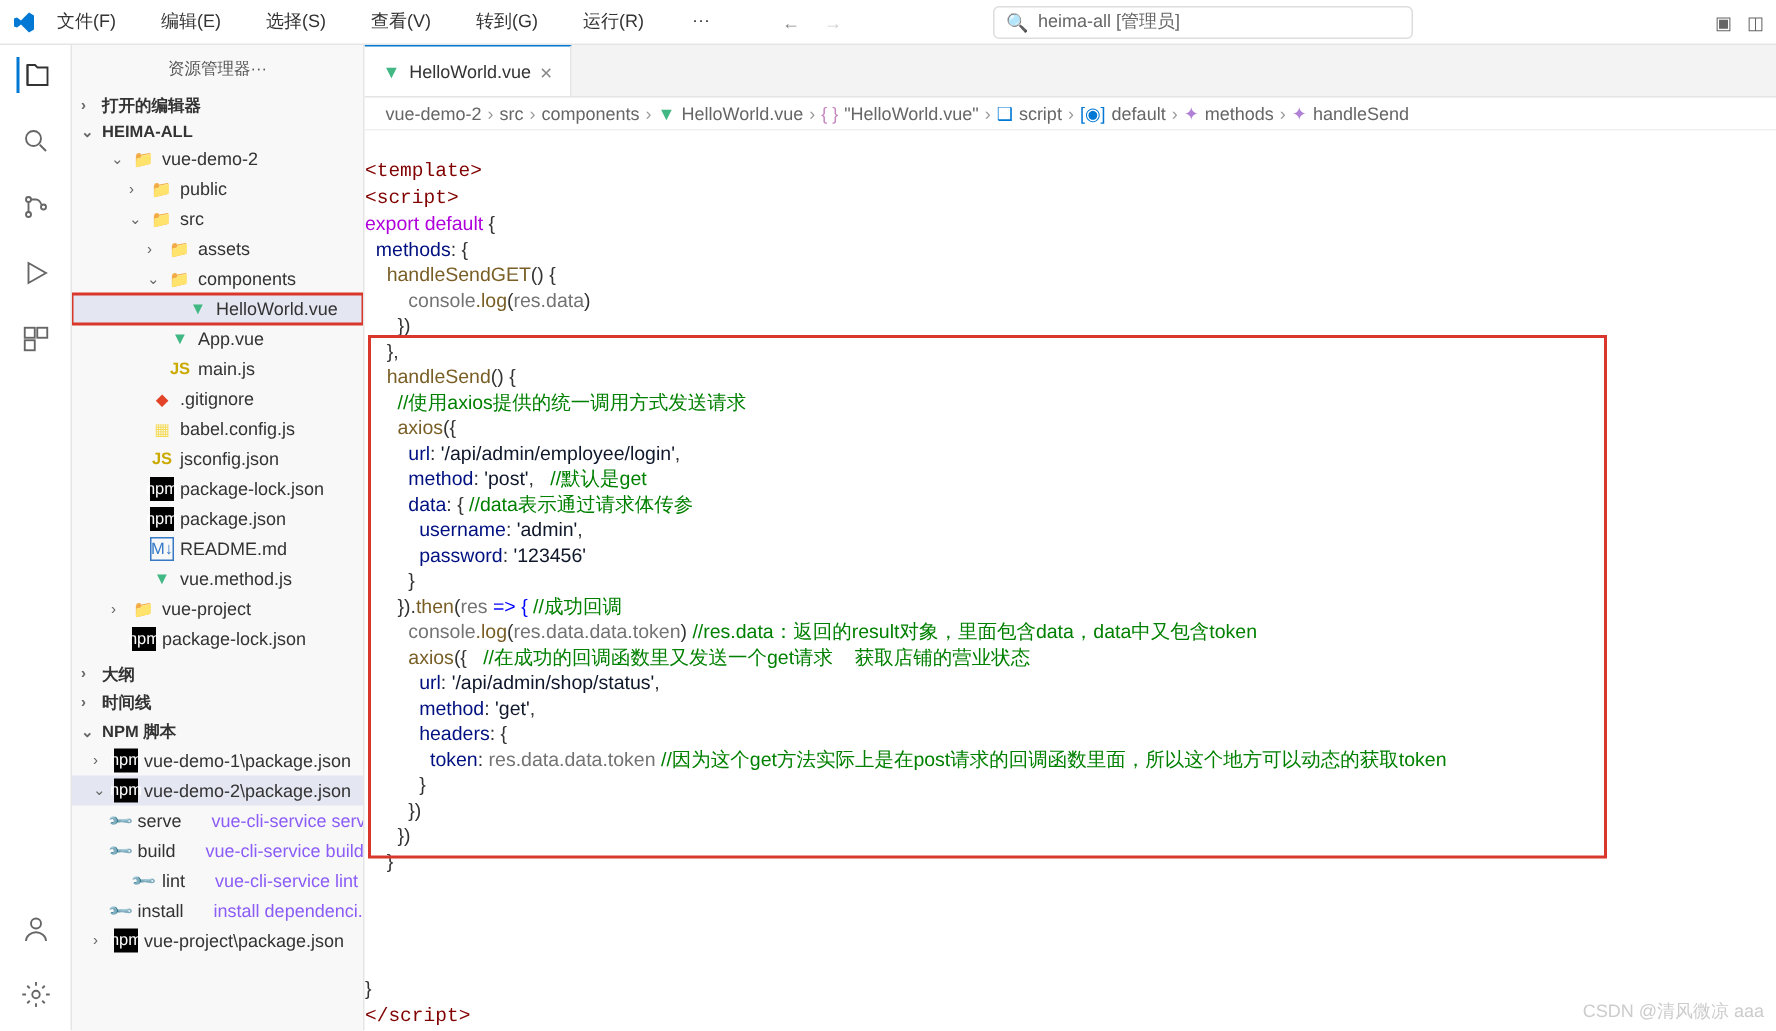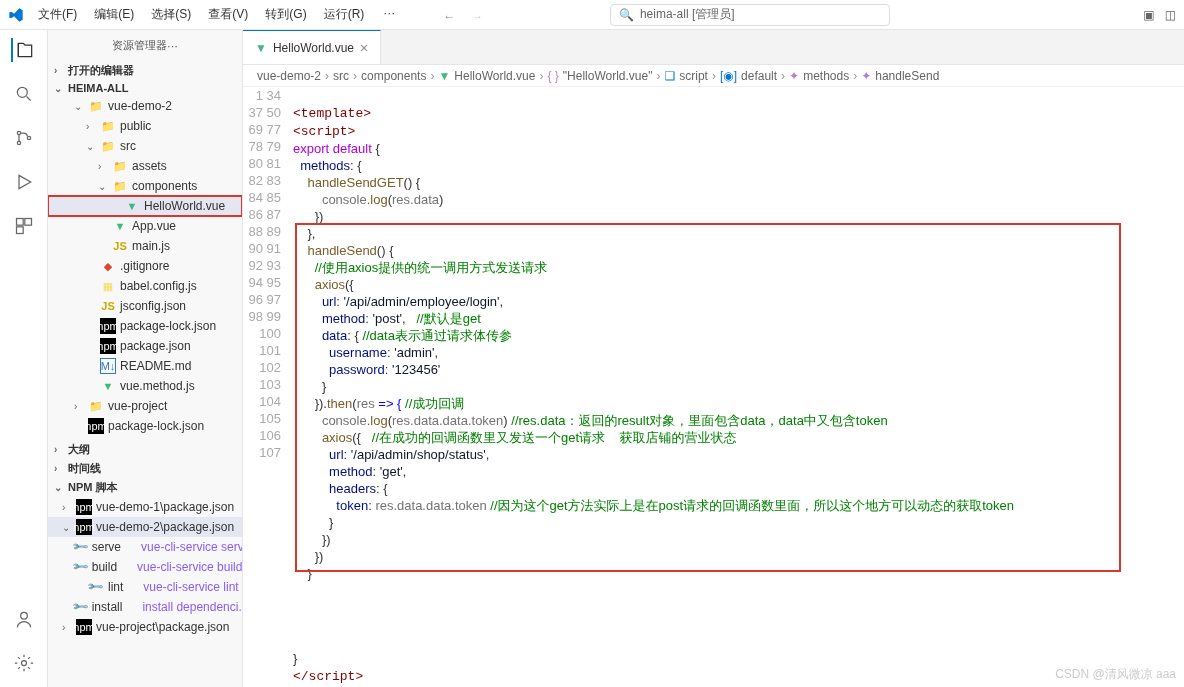--- a/index.html
+++ b/index.html
@@ -1,19 +1,19 @@
 <!DOCTYPE html>
 <html><head>
 <meta charset="utf-8">
 <style>
 * { margin: 0; padding: 0; box-sizing: border-box; font-family: "Segoe UI", "Microsoft YaHei", sans-serif; }
 body { background: #fff; font-size: 12px; color: #333; overflow: hidden; width: 1184px; height: 687px; }
 .titlebar { height: 30px; display: flex; align-items: center; padding: 0 8px; border-bottom: 1px solid #e5e5e5; background: #fff; }
 .vscode-logo { width: 16px; height: 16px; margin-right: 8px; }
-.menu { display: flex; gap: 5px; }
+.menu { display: flex; gap: 18px; }
 .menu-item { padding: 4px 6px; cursor: pointer; font-size: 12px; color: #333; }
 .menu-ellipsis { padding: 4px 8px; }
 .nav-arrows { display: flex; gap: 16px; margin-left: 40px; color: #888; }
 .search-box { margin-left: auto; margin-right: auto; width: 280px; height: 22px; border: 1px solid #ddd; border-radius: 4px; display: flex; align-items: center; padding: 0 8px; color: #666; gap: 6px; }
 .title-right { margin-left: auto; display: flex; gap: 10px; color: #666; }
 .main { display: flex; height: calc(100% - 30px); }
 .activitybar { width: 48px; background: #fff; border-right: 1px solid #e5e5e5; display: flex; flex-direction: column; align-items: center; padding-top: 8px; gap: 20px; color: #666; }
 .activitybar .icon { width: 24px; height: 24px; display: flex; align-items: center; justify-content: center; cursor: pointer; }
 .activitybar .icon.active { color: #333; border-left: 2px solid #0078d4; margin-left: -2px; padding-left: 2px; }
 .activitybar .bottom { margin-top: auto; margin-bottom: 12px; display: flex; flex-direction: column; gap: 20px; }
@@ -318,56 +318,20 @@
       <span style="color:#0078d4">[◉]</span>
         <span>default</span>
         <span class="sep">›</span>
       <span style="color:#b180d7">✦</span>
         <span>methods</span>
         <span class="sep">›</span>
       <span style="color:#b180d7">✦</span>
         <span>handleSend</span>
     </div>
     <div class="code-area">
-      <div class="gutter" id="gutter">1
-34
-37
-50
-69
-77
-78
-79
-80
-81
-82
-83
-84
-85
-86
-87
-88
-89
-90
-91
-92
-93
-94
-95
-96
-97
-98
-99
-100
-101
-102
-103
-104
-105
-106
-107</div>
       <div class="code">
 <span class="t-tag">&lt;template&gt;</span>
 <span class="t-tag">&lt;script&gt;</span>
 <span class="t-kw2">export</span><span class="t-kw2"> default</span><span> {</span>
 <span class="t-prop">  methods</span><span>: {</span>
 <span class="t-fn">    handleSendGET</span><span>() {</span>
 <span class="t-var">        console</span><span class="t-fn">.log</span><span>(</span><span class="t-var">res</span><span class="t-var">.data</span><span>)</span>
 <span>      })</span>
 <span>    },</span>
 <span class="t-fn">    handleSend</span><span>() {</span>

